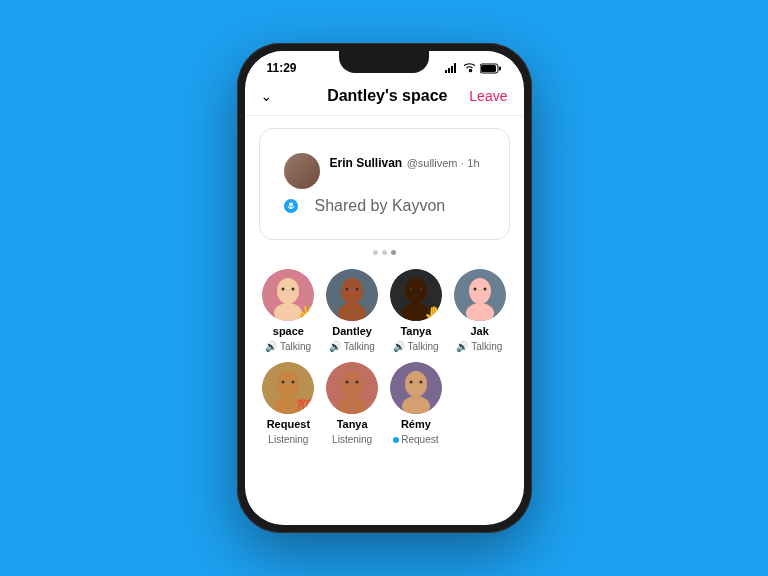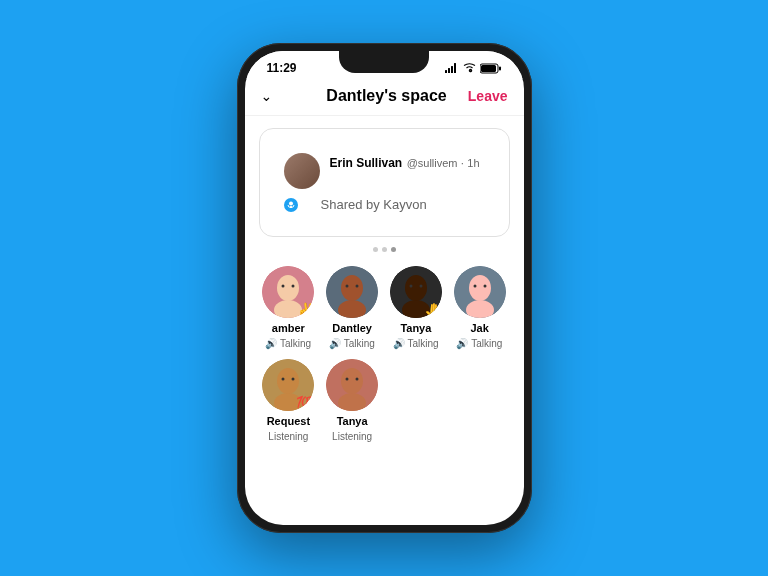--- a/index.html
+++ b/index.html
@@ -94,21 +94,21 @@
     }
 
     .chevron-down {
       color: #000;
       font-size: 14px;
     }
 
     .leave-btn {
       color: #E0245E;
       font-size: 14px;
-      font-weight: 700;
+      font-weight: 400;
     }
 
     
     .content {
       flex: 1;
       overflow-y: auto;
       padding: 12px 14px;
     }
 
     
@@ -161,23 +161,23 @@
 
     .tweet-text {
       font-size: 13px;
       color: #000;
       line-height: 1.4;
     }
 
     .shared-by {
       display: flex;
       align-items: center;
-      gap: 23px;
+      gap: 17px;
       margin-top: 8px;
-      font-size: 13px;
+      font-size: 16px;
       color: #666;
     }
 
     .shared-icon {
       width: 14px;
       height: 14px;
       background: #1DA1F2;
       border-radius: 50%;
       display: flex;
       align-items: center;
@@ -361,21 +361,21 @@
                 <svg width="52" height="52" viewBox="0 0 52 52">
                   <circle cx="26" cy="26" r="26" fill="#D4808C"></circle>
                   <ellipse cx="26" cy="22" rx="11" ry="13" fill="#F5CBA7"></ellipse>
                   <circle cx="21" cy="20" r="1.5" fill="#333"></circle>
                   <circle cx="31" cy="20" r="1.5" fill="#333"></circle>
                   <ellipse cx="26" cy="44" rx="14" ry="10" fill="#F5CBA7"></ellipse>
                 </svg>
               </div>
               <span class="speaker-emoji-overlay">✌️</span>
             </div>
-            <span class="speaker-name">amber</span>
+            <span class="speaker-name">space</span>
             <div class="speaker-status talking"><span style="color:#1DA1F2;font-size:10px">🔊</span> Talking</div>
           </div>
           <div class="speaker-item">
             <div class="speaker-avatar">
               <div class="face av-michael" style="background: rgb(90, 107, 122);">
                 <svg width="52" height="52" viewBox="0 0 52 52">
                   <circle cx="26" cy="26" r="26" fill="#5A6B7A"></circle>
                   <ellipse cx="26" cy="22" rx="11" ry="13" fill="#A0522D"></ellipse>
                   <circle cx="21" cy="20" r="1.5" fill="#333"></circle>
                   <circle cx="31" cy="20" r="1.5" fill="#333"></circle>
@@ -440,18 +440,33 @@
                   <circle cx="26" cy="26" r="26" fill="#C07060"></circle>
                   <ellipse cx="26" cy="22" rx="11" ry="13" fill="#C0724A"></ellipse>
                   <circle cx="21" cy="20" r="1.5" fill="#333"></circle>
                   <circle cx="31" cy="20" r="1.5" fill="#333"></circle>
                   <ellipse cx="26" cy="44" rx="14" ry="10" fill="#C0724A"></ellipse>
                 </svg>
               </div>
             </div>
             <span class="speaker-name">Tanya</span>
             <div class="speaker-status listening">Listening</div>
+          </div>
+          <div class="speaker-item">
+            <div class="speaker-avatar">
+              <div class="face av-remy" style="background: rgb(122, 104, 144);">
+                <svg width="52" height="52" viewBox="0 0 52 52">
+                  <circle cx="26" cy="26" r="26" fill="#7A6890"></circle>
+                  <ellipse cx="26" cy="22" rx="11" ry="13" fill="#D4A070"></ellipse>
+                  <circle cx="21" cy="20" r="1.5" fill="#333"></circle>
+                  <circle cx="31" cy="20" r="1.5" fill="#333"></circle>
+                  <ellipse cx="26" cy="44" rx="14" ry="10" fill="#D4A070"></ellipse>
+                </svg>
+              </div>
+            </div>
+            <span class="speaker-name">Rémy</span>
+            <div class="speaker-status request"><span class="status-dot"></span> Request</div>
           </div>
         </div>
 
     </div>
   </div>
 </div>
 
 </body></html>

